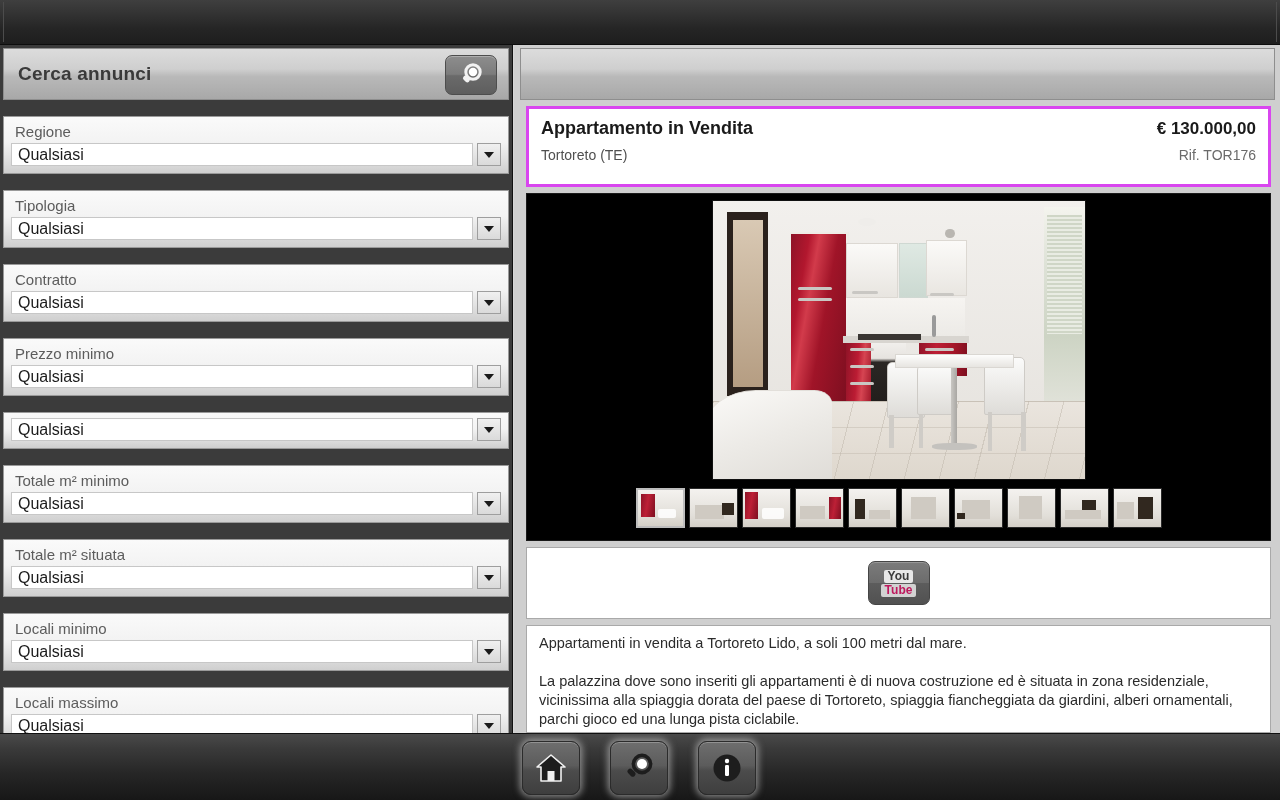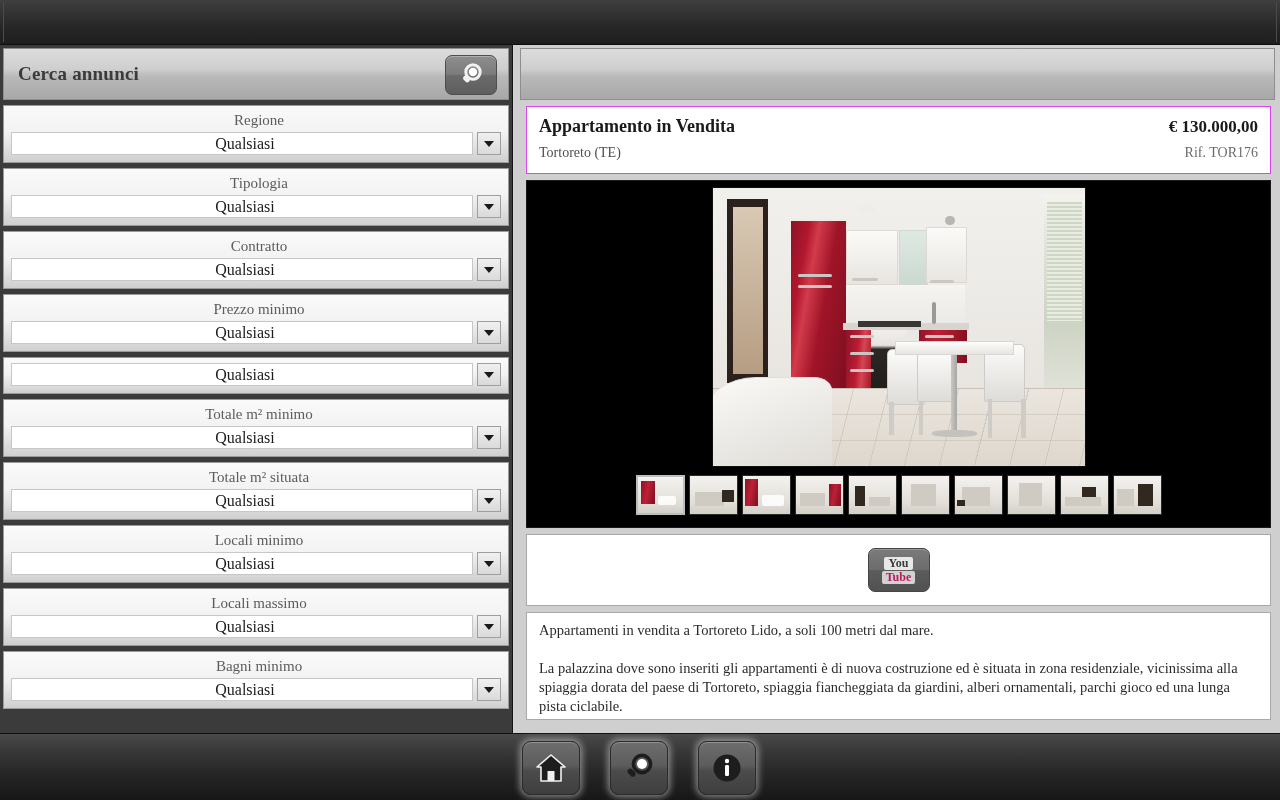--- a/index.html
+++ b/index.html
@@ -2,21 +2,21 @@
 <html><head>
 <meta charset="utf-8">
 <style>
   * { box-sizing: border-box; margin: 0; padding: 0; }
   html, body {
     width: 1280px; height: 800px;
     font-family: "Liberation Sans", sans-serif;
     background: #000;
     overflow: hidden;
   }
-  #app { position: relative; width: 1280px; height: 800px; background: #d6d6d6; font-family: Liberation Serif, serif; }
+  #app { position: relative; width: 1280px; height: 800px; background: #d6d6d6; }
 
   
   .topbar {
     position: absolute; left: 0; top: 0; width: 1280px; height: 45px;
     background: linear-gradient(to bottom, #3f3f3f 0%, #343434 28%, #252525 65%, #1e1e1e 100%);
     border-bottom: 1px solid #0d0d0d;
   }
   .topbar-inner {
     position: absolute; left: 3px; top: 2px; right: 3px; bottom: 2px;
     border-left: 1px solid #4c4c4c; border-right: 1px solid #4c4c4c;
@@ -65,24 +65,23 @@
     background: linear-gradient(to bottom, #8d8d8d 0%, #7c7c7c 48%, #6a6a6a 52%, #5e5e5e 100%);
     border: 1px solid #4d4d4d;
     box-shadow: inset 0 1px 0 rgba(255,255,255,0.3);
     display: flex; align-items: center; justify-content: center;
     cursor: pointer;
   }
   .fields { padding: 0 3px; }
   .field {
     background: linear-gradient(to bottom, #fafafa 0%, #f3f3f3 45%, #e2e2e2 72%, #cfcfcf 100%);
     border: 1px solid #9a9a9a;
-    margin-top: 5px;
+    margin-top: 16px;
     padding: 5px 5px 7px 5px;
     position: relative;
-    text-align: center;
   }
   .field-label {
     font-size: 15px; color: #5c5c5c; padding: 1px 0 3px 6px;
   }
   .field-ctl { position: relative; height: 23px; }
   .field-value {
     position: absolute; left: 2px; top: 0; right: 30px; height: 23px;
     background: #ffffff; border: 1px solid #c7c7c7;
     font-size: 16px; color: #1b1b1b; line-height: 22px; padding-left: 6px;
     white-space: nowrap; overflow: hidden;
@@ -105,22 +104,22 @@
     position: absolute; left: 514px; top: 45px; width: 766px; height: 688px;
     background: #cfcfcf; overflow: hidden;
   }
   .right-header {
     margin: 3px 5px 0 6px; height: 52px;
     background: linear-gradient(to bottom, #dcdcdc 0%, #cfcfcf 40%, #b9b9b9 55%, #a8a8a8 100%);
     border: 1px solid #8e8e8e;
   }
   .card {
     margin: 6px 9px 3px 12px;
-    background: #ffffff; border: 1px solid #d946ef;
-    padding: 9px 12px 12px 12px;
+    background: #ffffff; border: 3px solid #d946ef;
+    padding: 9px 12px 21px 12px;
   }
   .card-row { display: flex; align-items: baseline; justify-content: space-between; }
   .listing-title { font-size: 18px; font-weight: bold; color: #1a1a1a; }
   .listing-price { font-size: 17px; font-weight: bold; color: #1a1a1a; }
   .listing-loc { font-size: 14px; color: #4f4f4f; margin-top: 8px; }
   .listing-ref { font-size: 14px; color: #6a6a6a; margin-top: 8px; }
 
   .photo-panel {
     margin: 6px 9px 0 12px; height: 348px;
     background: #000; border: 1px solid #1a1a1a;

